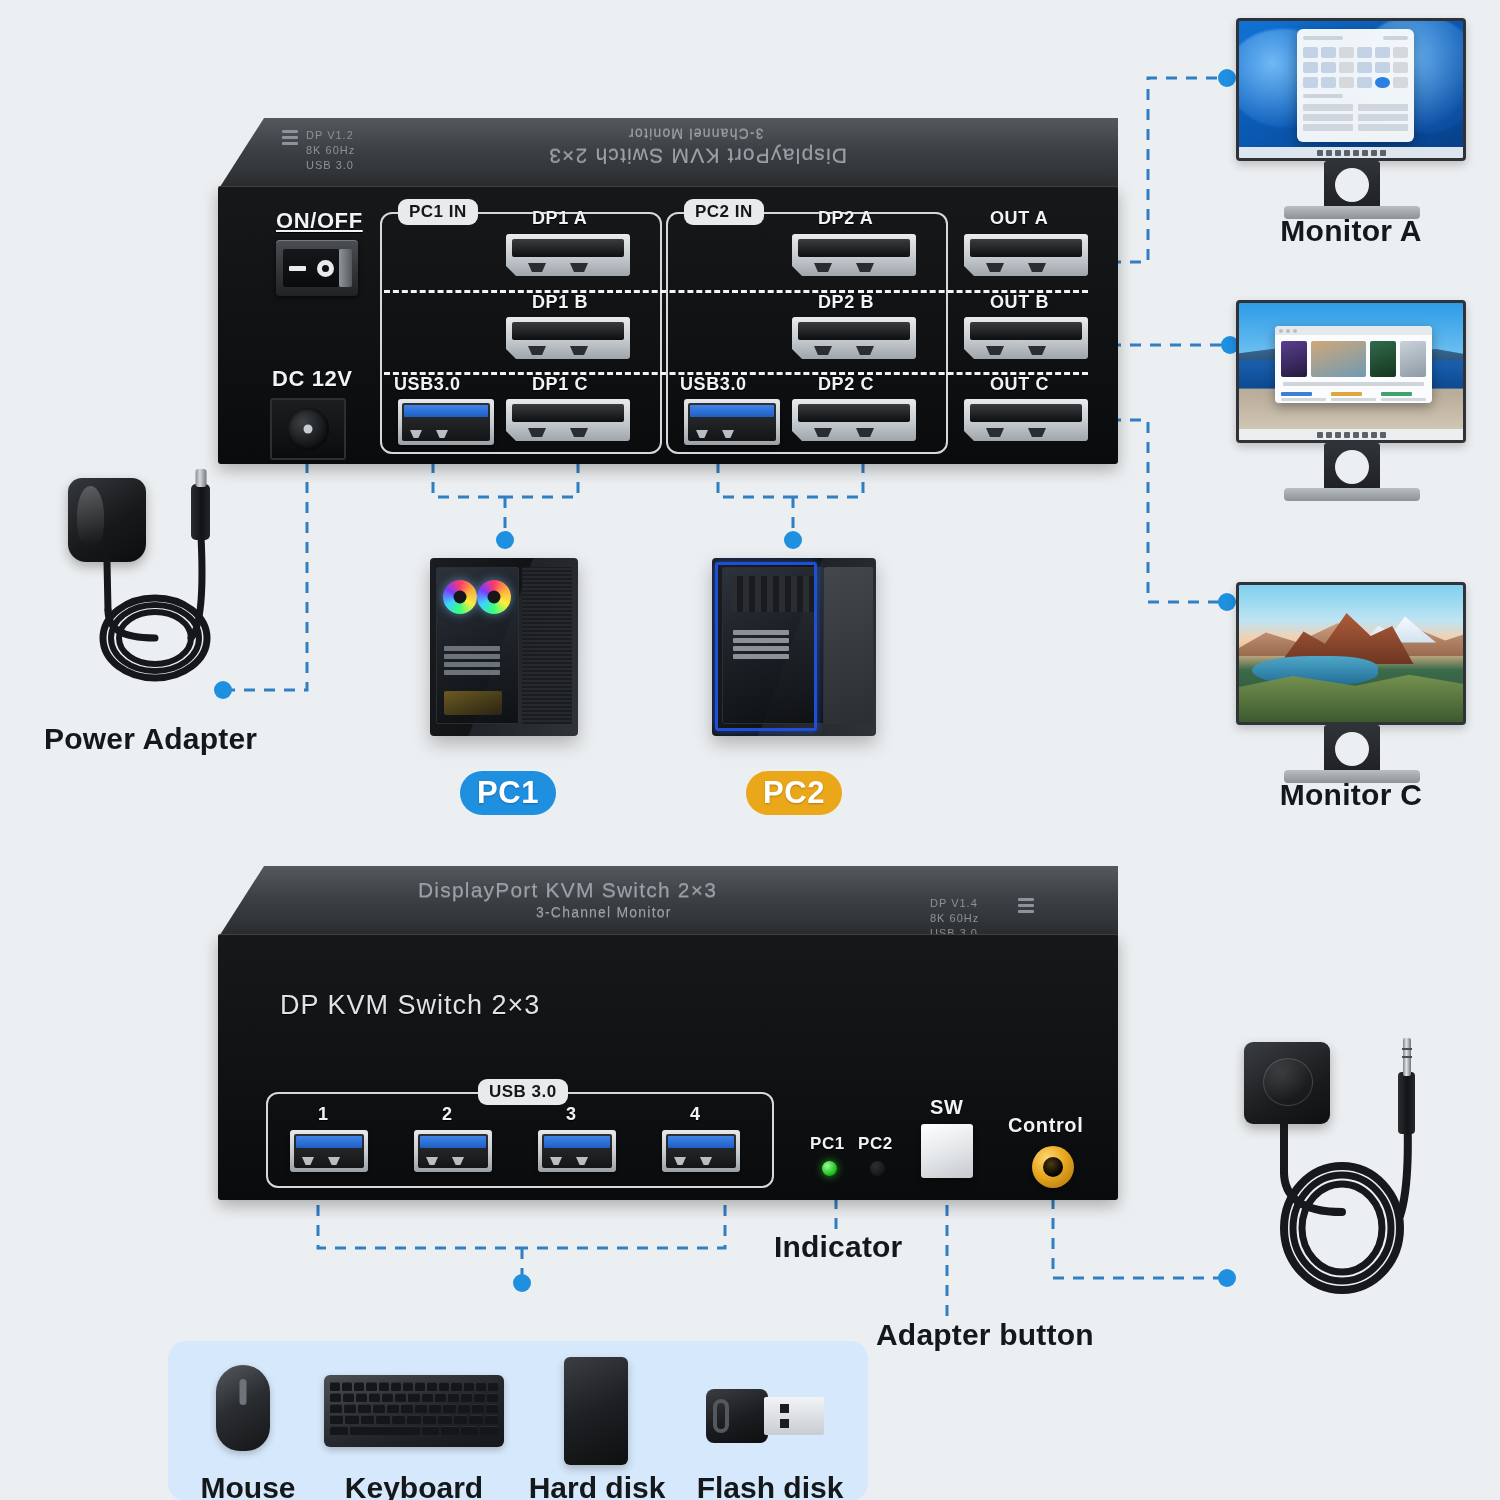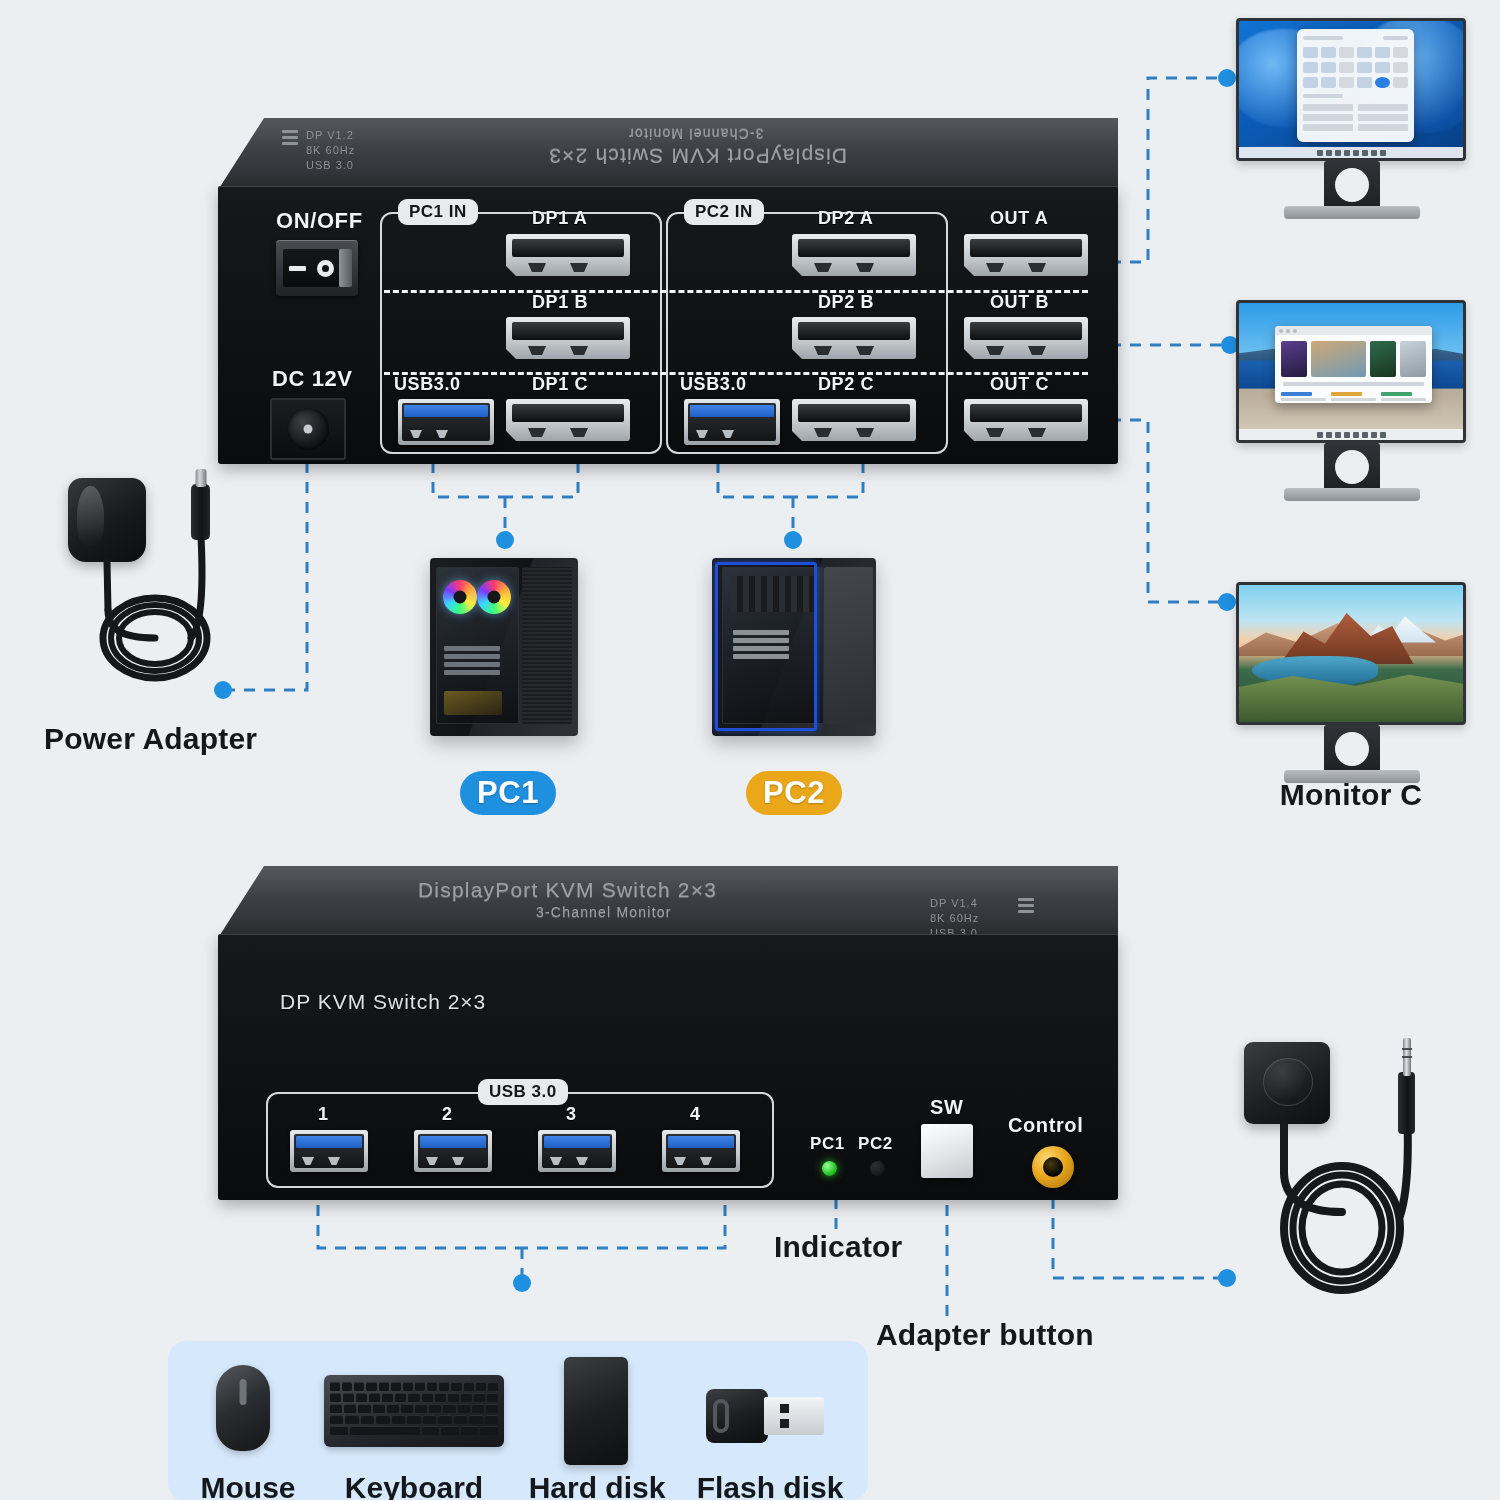--- a/index.html
+++ b/index.html
@@ -122,21 +122,21 @@
     background:radial-gradient(circle at 38% 34%, #3d4144 0%, #141618 62%, #050506 100%);
     box-shadow:inset 0 0 5px #000;
   }
   .dcjack .pin {
     position:absolute; left:50%; top:50%; transform:translate(-50%,-50%);
     width:9px; height:9px; border-radius:50%; background:#c8cdd1;
   }
 
   
   .front-title {
-    position:absolute; color:#dfe3e6; font-size:21px; letter-spacing:1px;
+    position:absolute; color:#dfe3e6; font-size:27px; letter-spacing:1px;
     text-shadow:0 1px 1px #000; white-space:nowrap;
   }
   .led { position:absolute; width:15px; height:15px; border-radius:50%; }
   .led.on  { background:radial-gradient(circle at 35% 32%, #96ff96, #19ba19 68%, #0a6b0a); box-shadow:0 0 8px rgba(40,220,40,.75); }
   .led.off { background:radial-gradient(circle at 35% 32%, #2d3033, #0a0b0c); }
   .swbtn {
     position:absolute; width:52px; height:54px; border-radius:3px;
     background:linear-gradient(160deg,#ffffff 0%,#e2e5e8 55%,#c4c9cd 100%);
     box-shadow:0 2px 5px rgba(0,0,0,.55);
   }
@@ -456,21 +456,21 @@
       </div>
       <div class="spec-bars" style="left:64px; top:12px;">
         <i></i>
           <i></i>
           <i></i>
       </div>
     </div>
 
     <div class="dev-face" style="left:218px; top:186px; width:900px; height:278px;">
 
-      <div class="port-label" style="left:58px; top:22px; font-size:22px;">ON/OFF</div>
+      <div class="port-label" style="left:58px; top:22px; font-size:22px;text-decoration:underline;">ON/OFF</div>
       <div class="rocker" style="left:58px; top:54px;">
         <div class="key">
           <span class="bar"></span>
             <span class="ring"></span>
         </div>
         <div class="rail"></div>
       </div>
 
       <div class="port-label" style="left:54px; top:180px; font-size:22px;">DC 12V</div>
       <div class="dcjack" style="left:52px; top:212px;">
@@ -633,20 +633,21 @@
           <i></i>
           <i></i>
           <i></i>
           <i></i>
       </div>
     </div>
     <div class="mon-neck" style="left:88px; top:143px; width:56px; height:52px;">
       <div class="hole"></div>
     </div>
     <div class="mon-base" style="left:48px; top:188px; width:136px; height:13px;"></div>
+    <div class="mon-caption" style="left:-20px; top:196px; width:270px;">Monitor A</div>
   </div>
 
   <div class="monitor" style="left:1236px; top:300px; width:230px; height:200px;">
     <div class="mon-screen" style="width:230px; height:143px;">
       <div class="wp-lake">
         <div class="ridge"></div>
         <div class="shore"></div>
       </div>
       <div class="browser" style="left:16%; top:17%; width:70%; height:56%;">
         <div class="bchrome">

